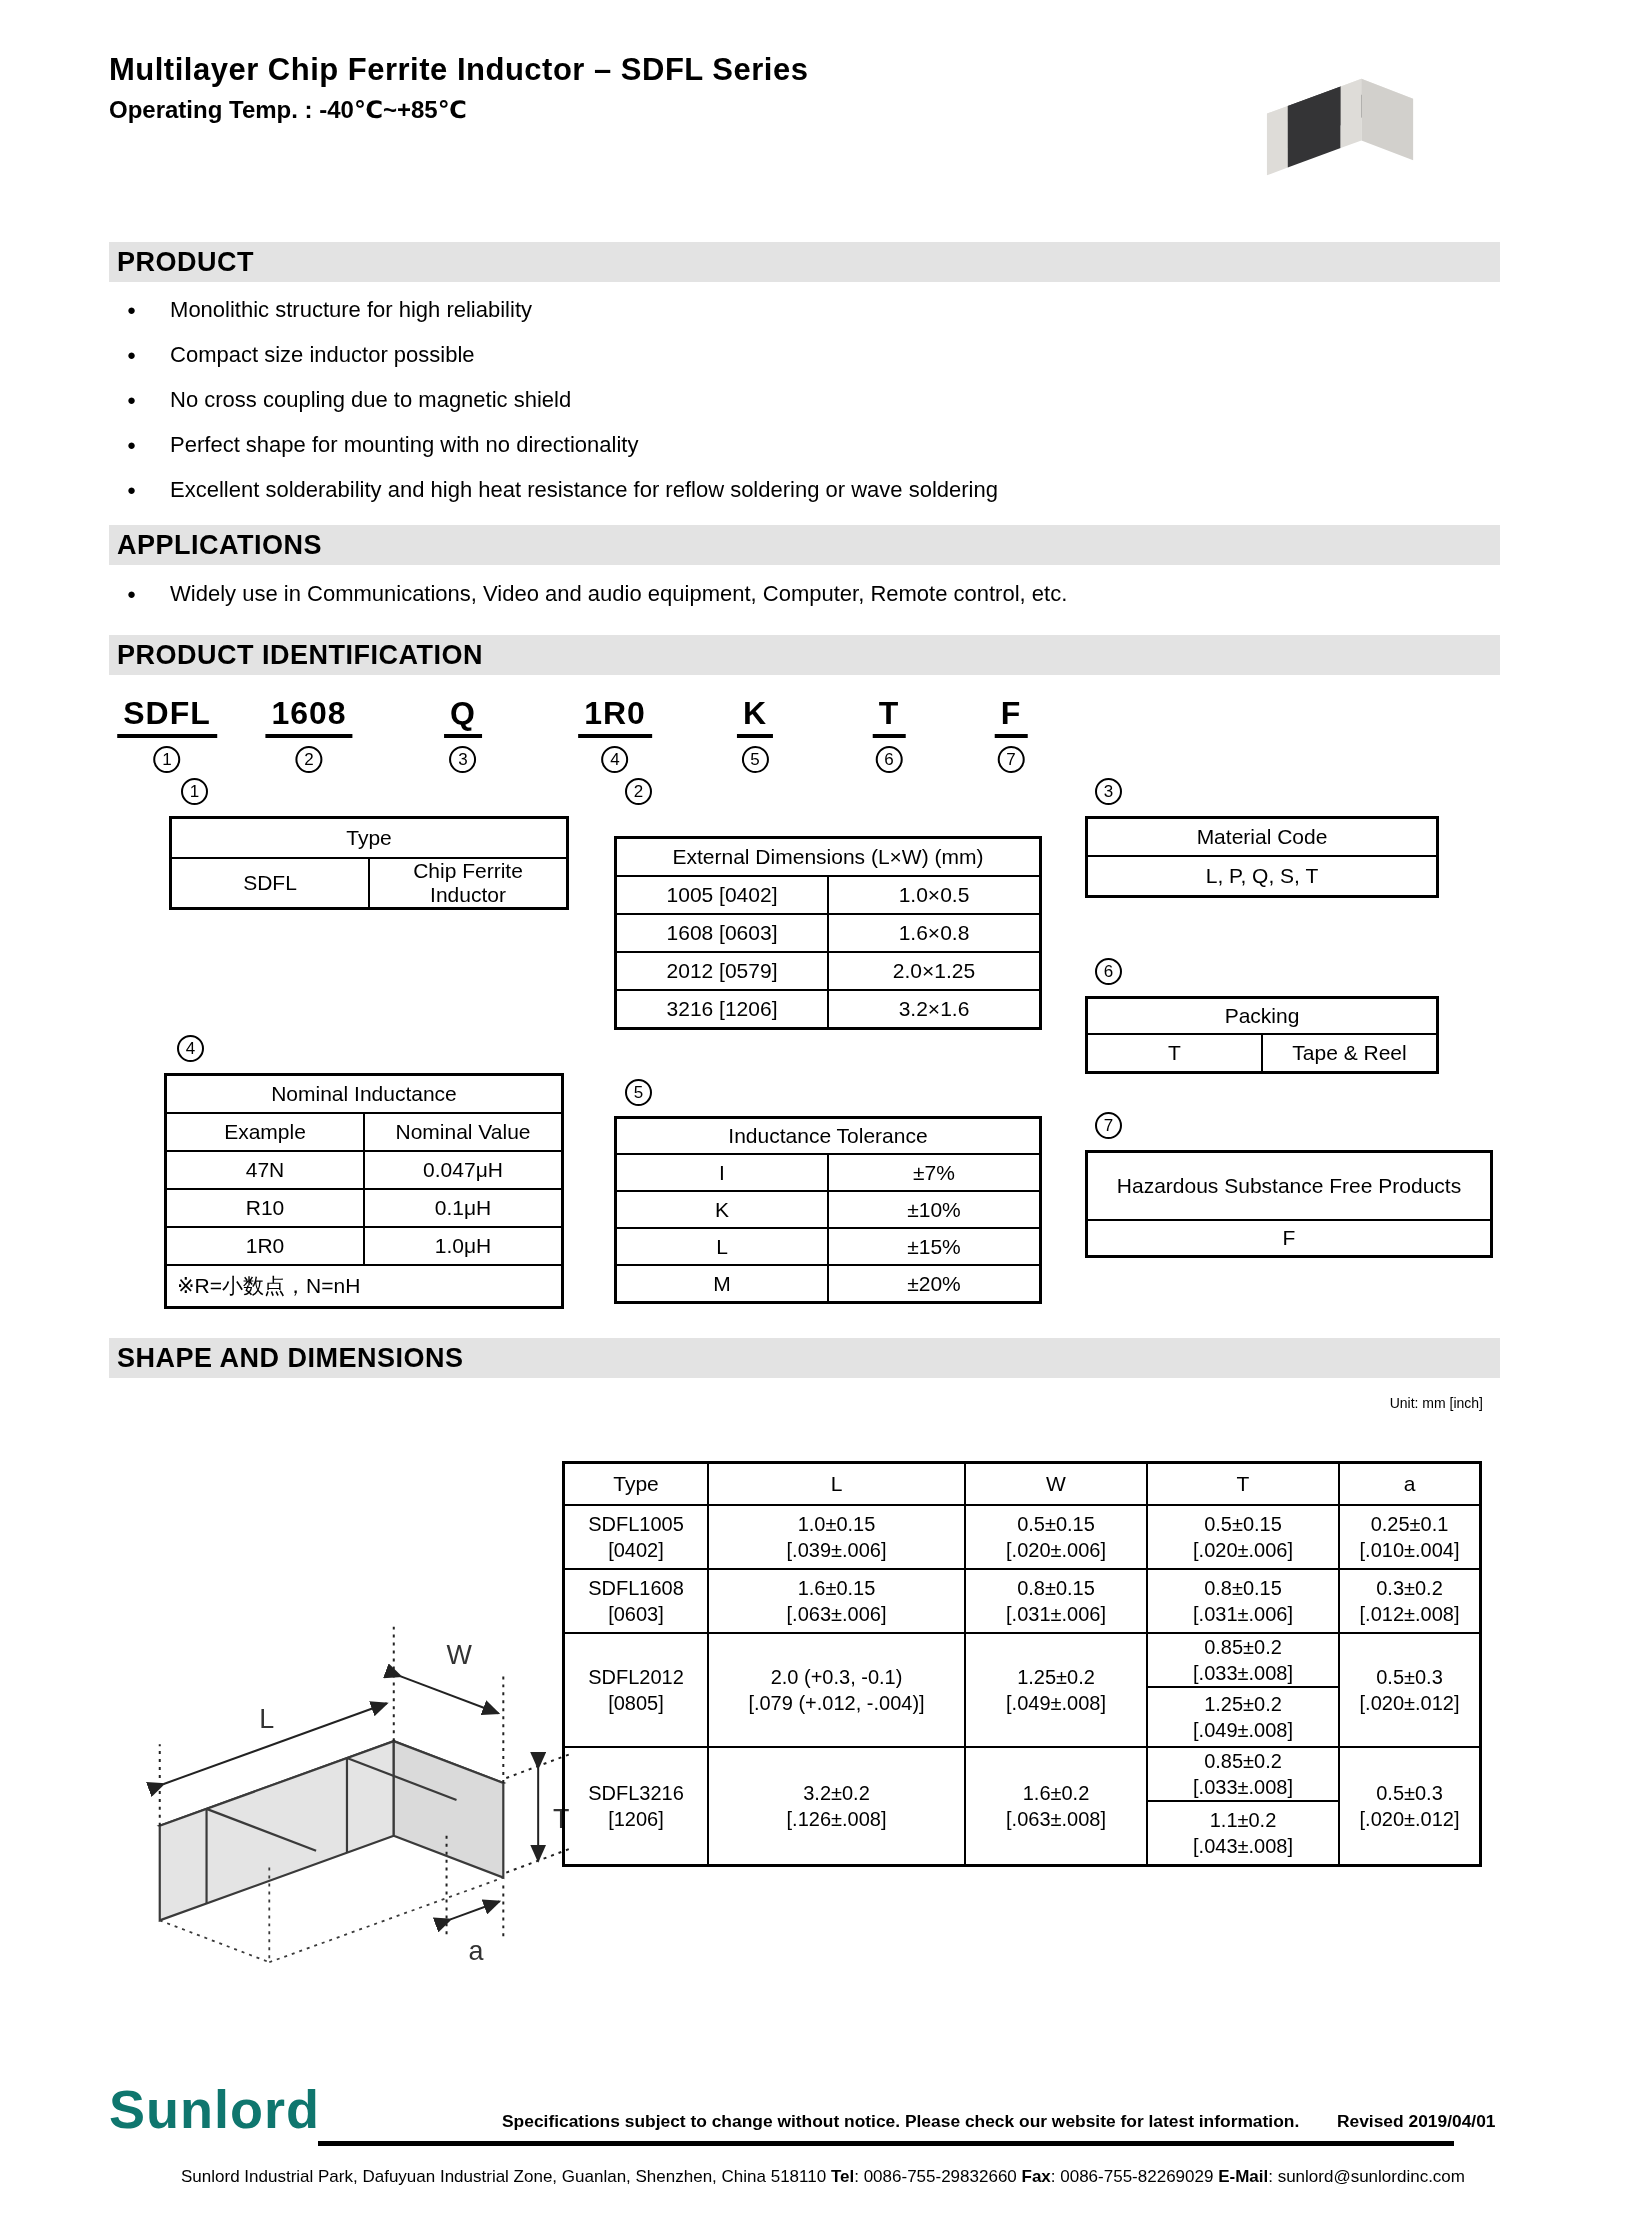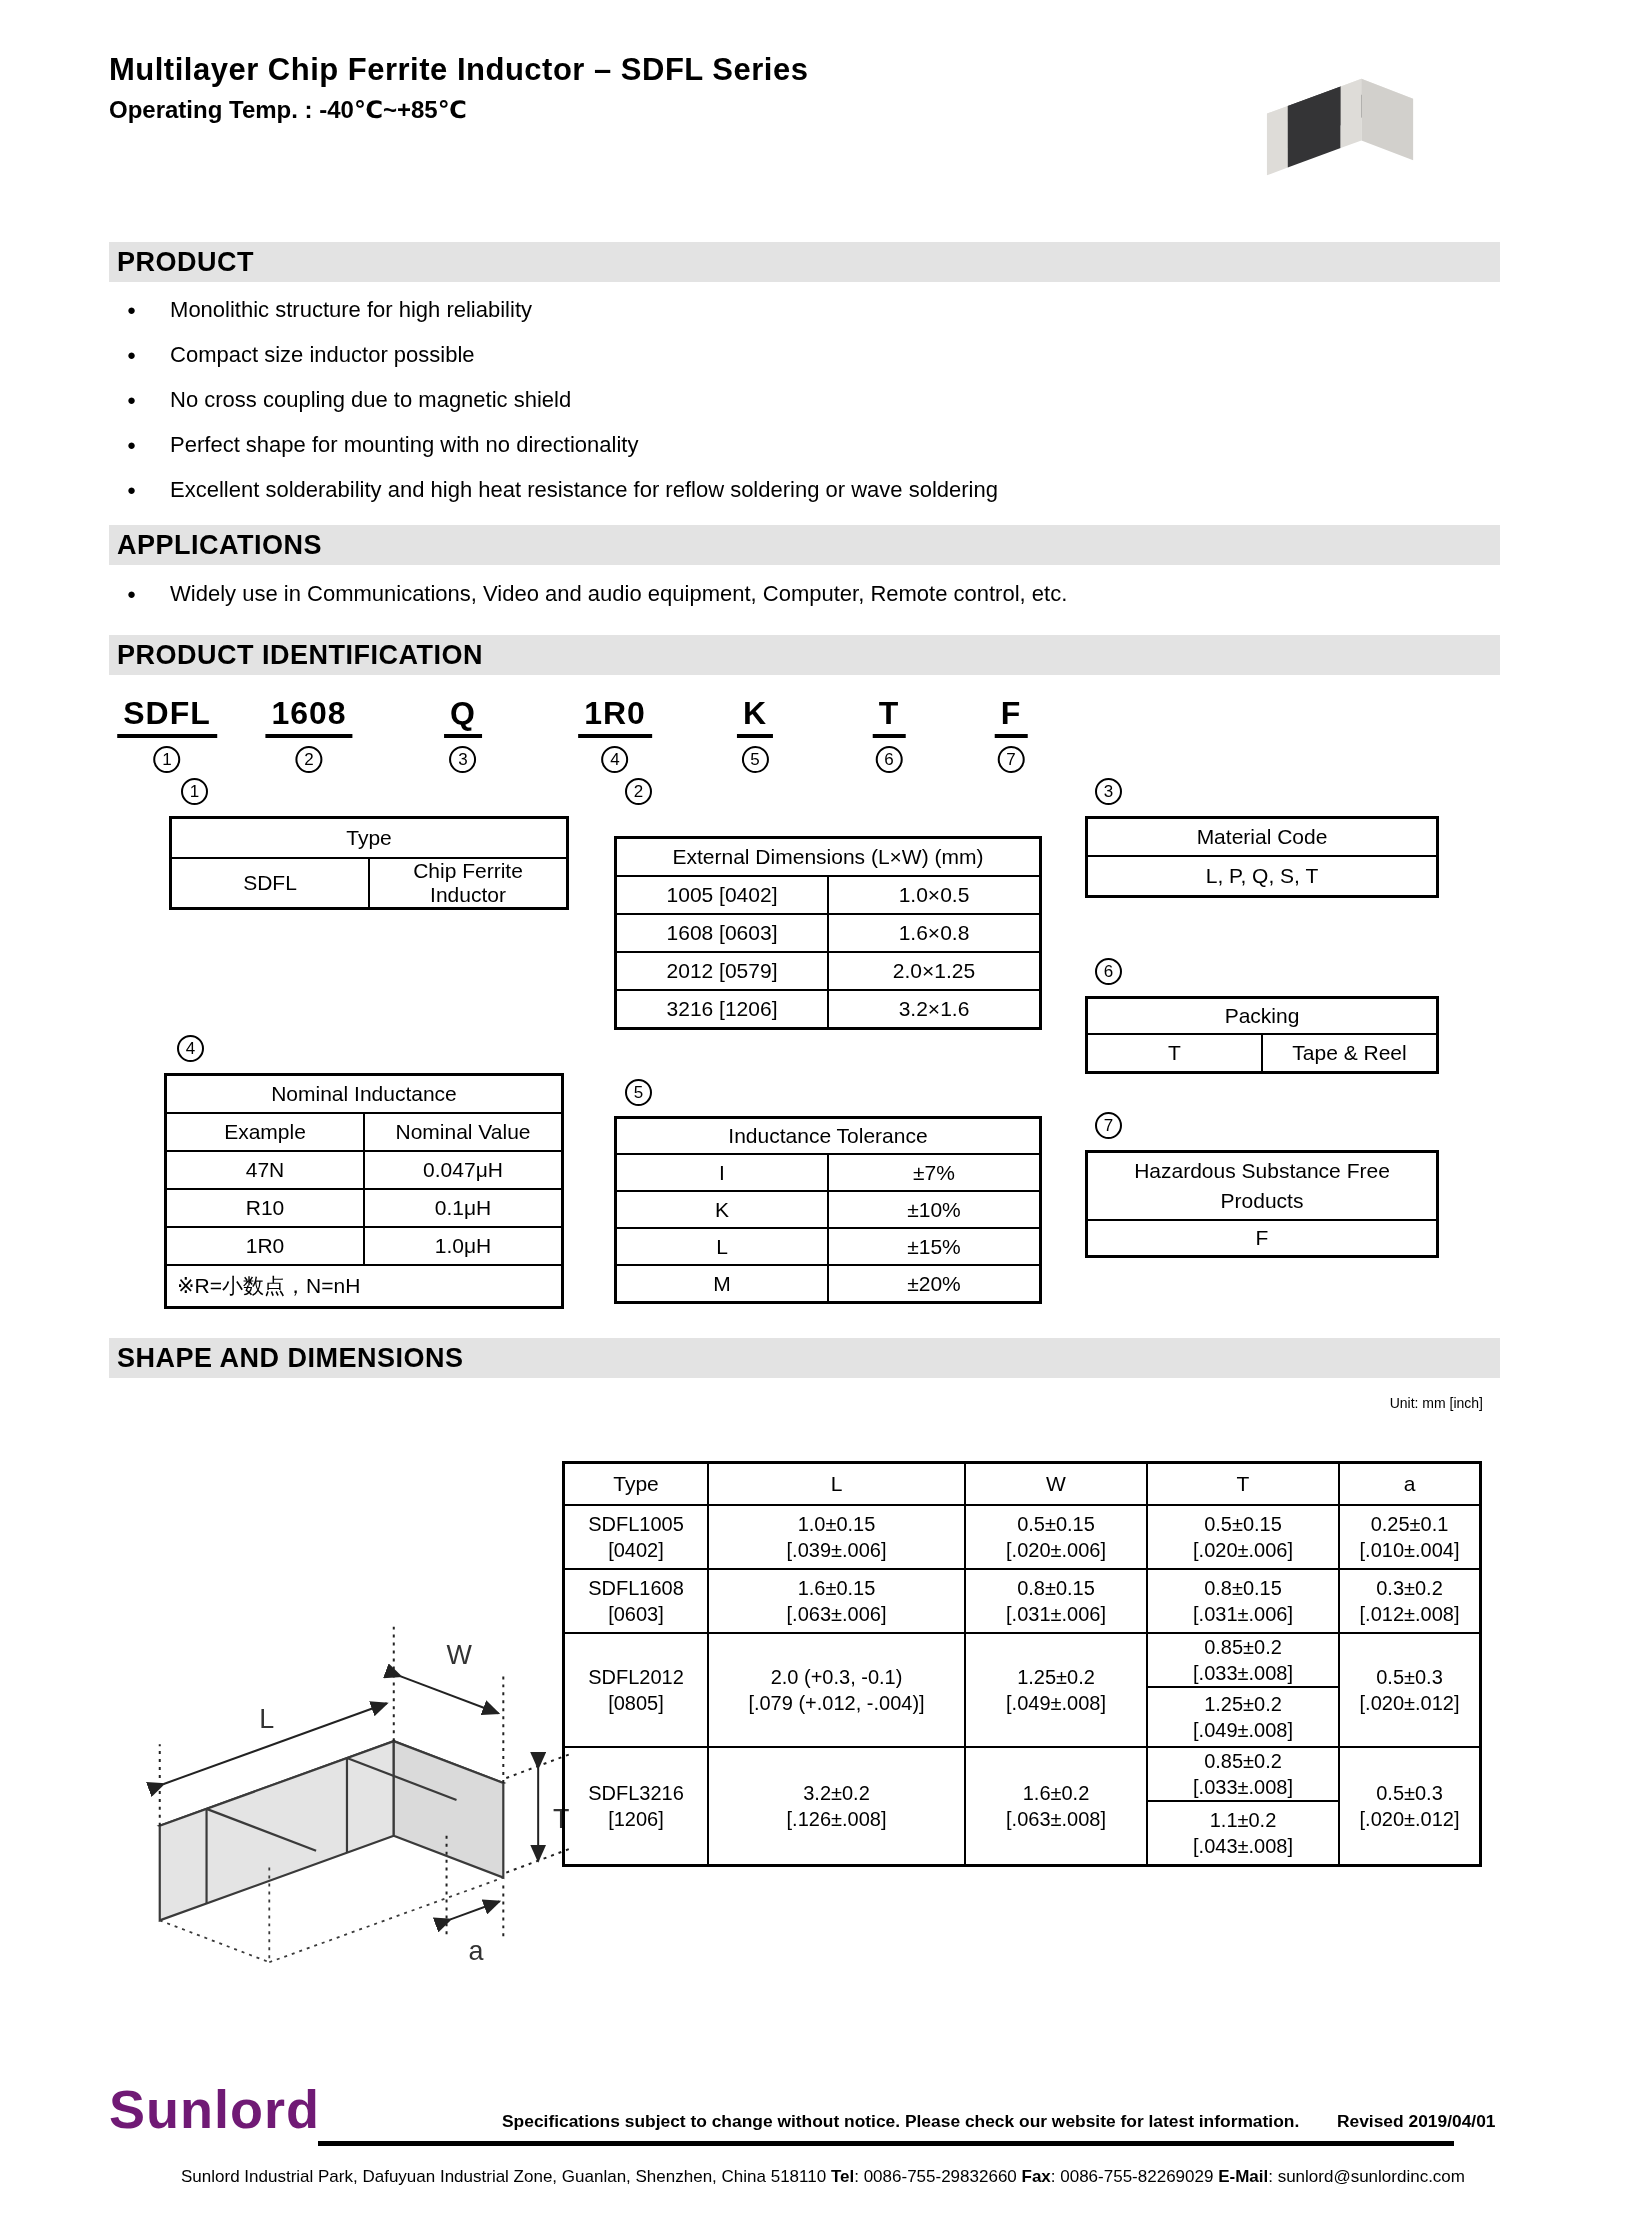--- a/index.html
+++ b/index.html
@@ -36,21 +36,21 @@
   }
   .code-seg .circle-ref{margin-top:8px;}
   
   .tbl{position:absolute;border-collapse:collapse;table-layout:fixed;border:3px solid #000;}
   .tbl th,.tbl td{border:2px solid #000;font-weight:normal;text-align:center;
     font-size:21px;padding:0 6px;overflow:hidden;}
   .tbl .left{text-align:left;padding-left:10px;}
   .dim-cell div{line-height:26px;font-size:20px;}
   .unit-note{font-size:14px;}
   
-  .logo{font-size:54px;font-weight:bold;color:#701a75;letter-spacing:1px;}
+  .logo{font-size:54px;font-weight:bold;color:#0f766e;letter-spacing:1px;}
   .spec-line{font-size:17.4px;font-weight:bold;white-space:nowrap;}
   .foot-rule{background:#000;height:5px;}
   .address{font-size:17px;text-align:center;width:100%;}
 </style>
 </head>
 <body>
 
 <div class="page">
 
   <div class="abs doc-title">Multilayer Chip Ferrite Inductor – SDFL Series</div>
@@ -242,21 +242,21 @@
       <td>±15%</td>
     </tr>
     <tr>
       <td style="height:35px;">M</td>
       <td>±20%</td>
     </tr>
   </tbody>
     </table>
 
   <span class="abs circle-ref" style="left:1095px;top:1112px;">7</span>
-  <table class="tbl" style="left:1085px;top:1150px;width:354px;">
+  <table class="tbl" style="left:1085px;top:1150px;width:408px;">
     <tbody>
         <tr>
       <th style="height:66px;line-height:30px;">Hazardous Substance Free Products</th>
     </tr>
     <tr>
       <td style="height:34px;">F</td>
     </tr>
   </tbody>
     </table>
 

